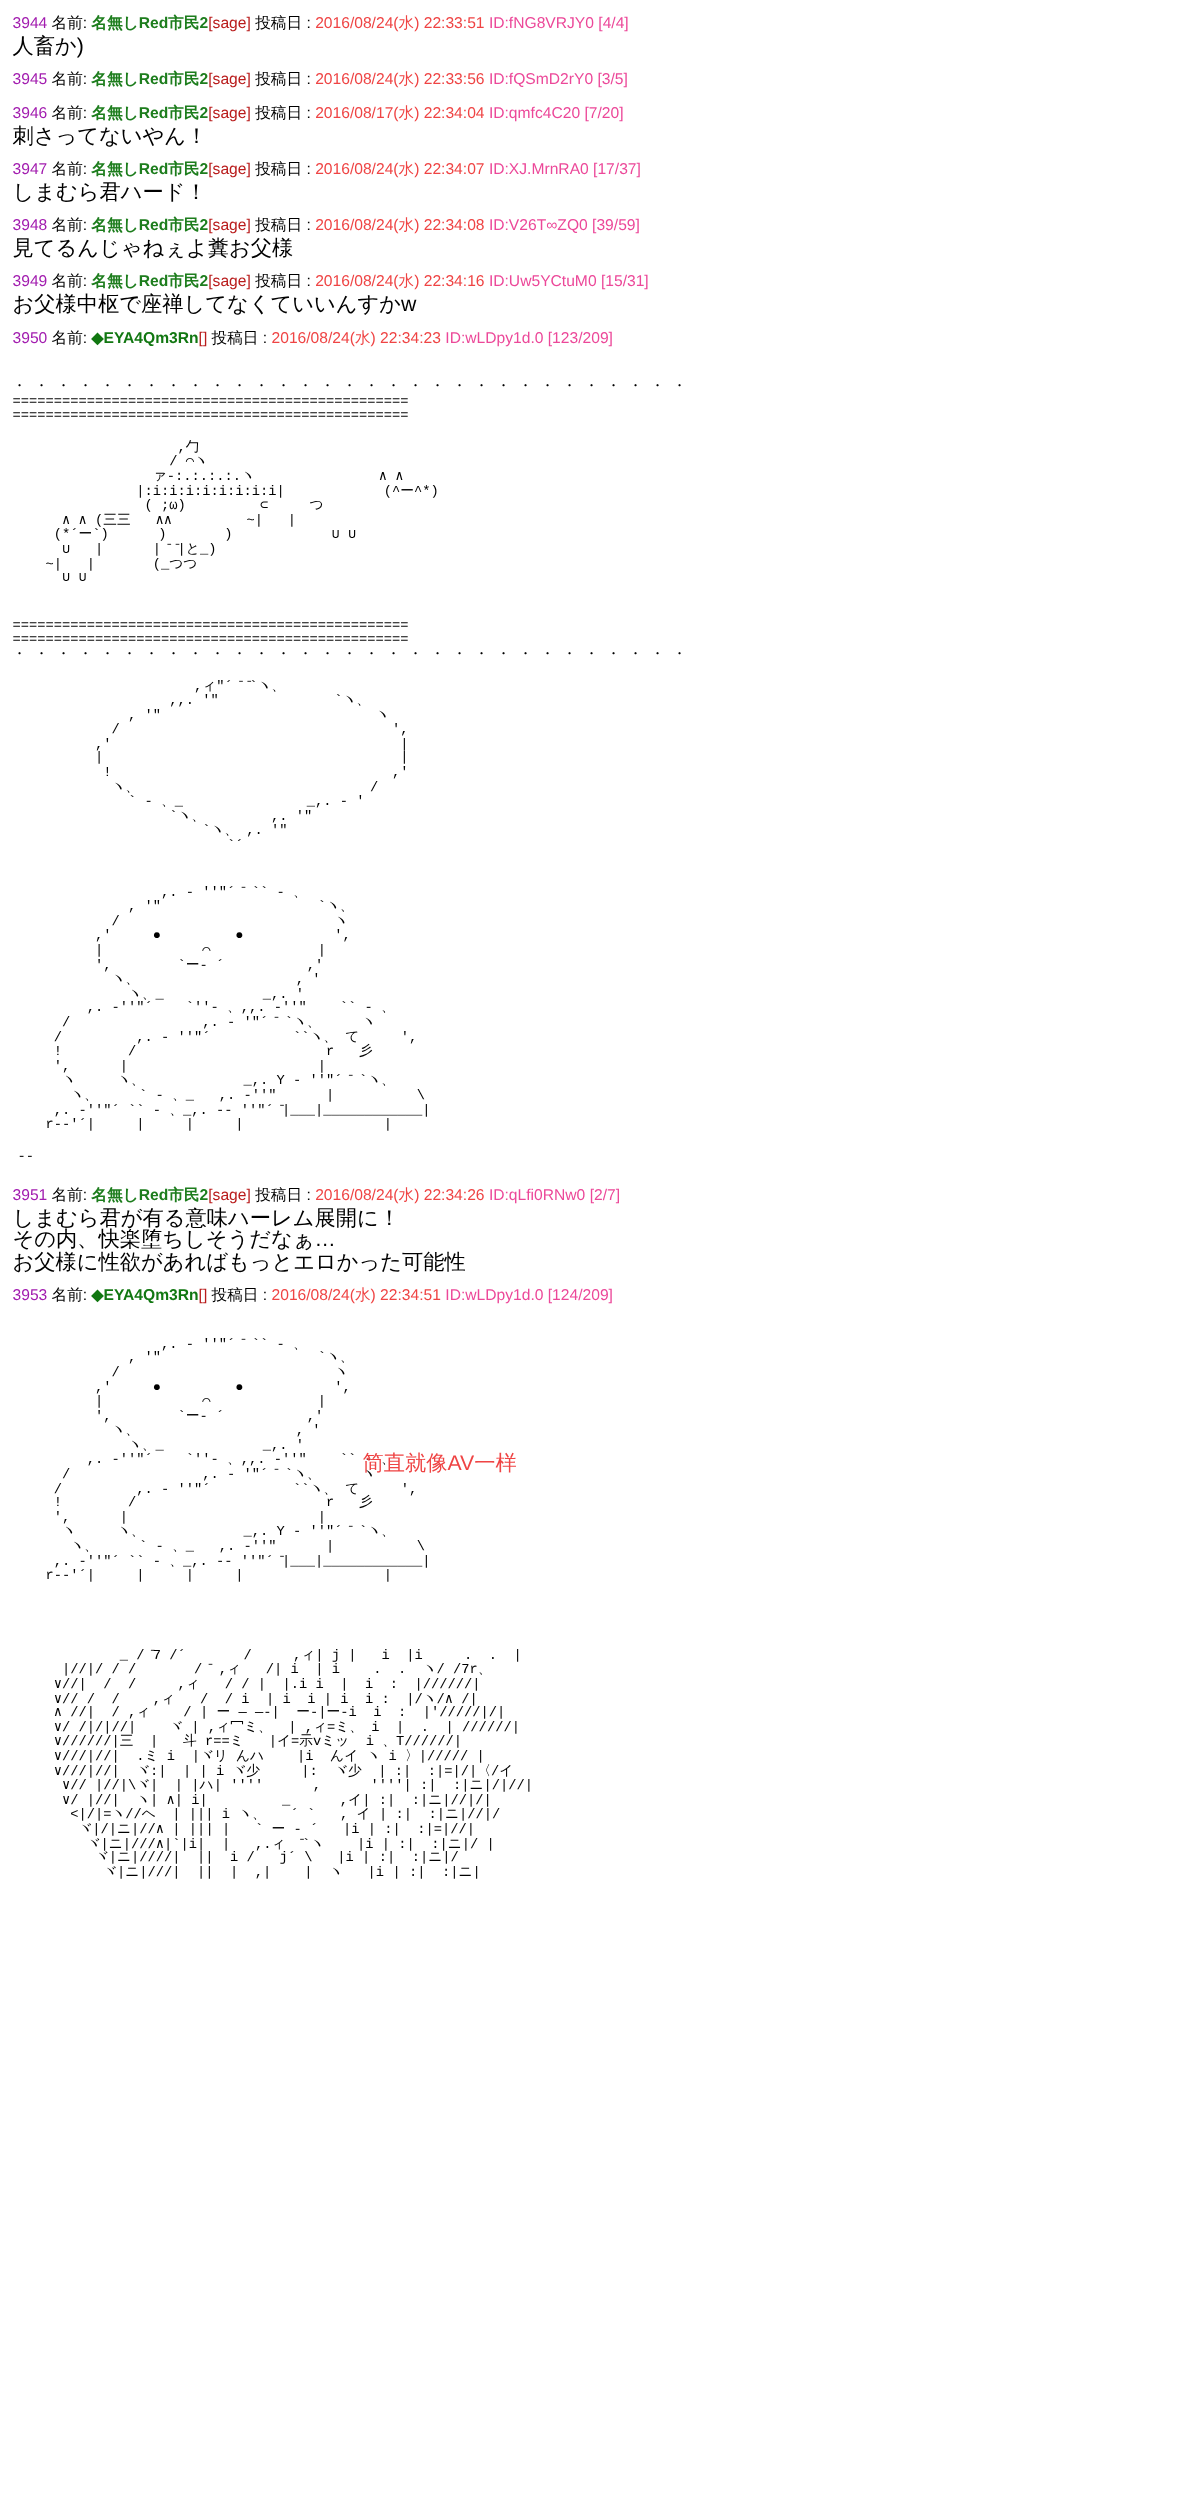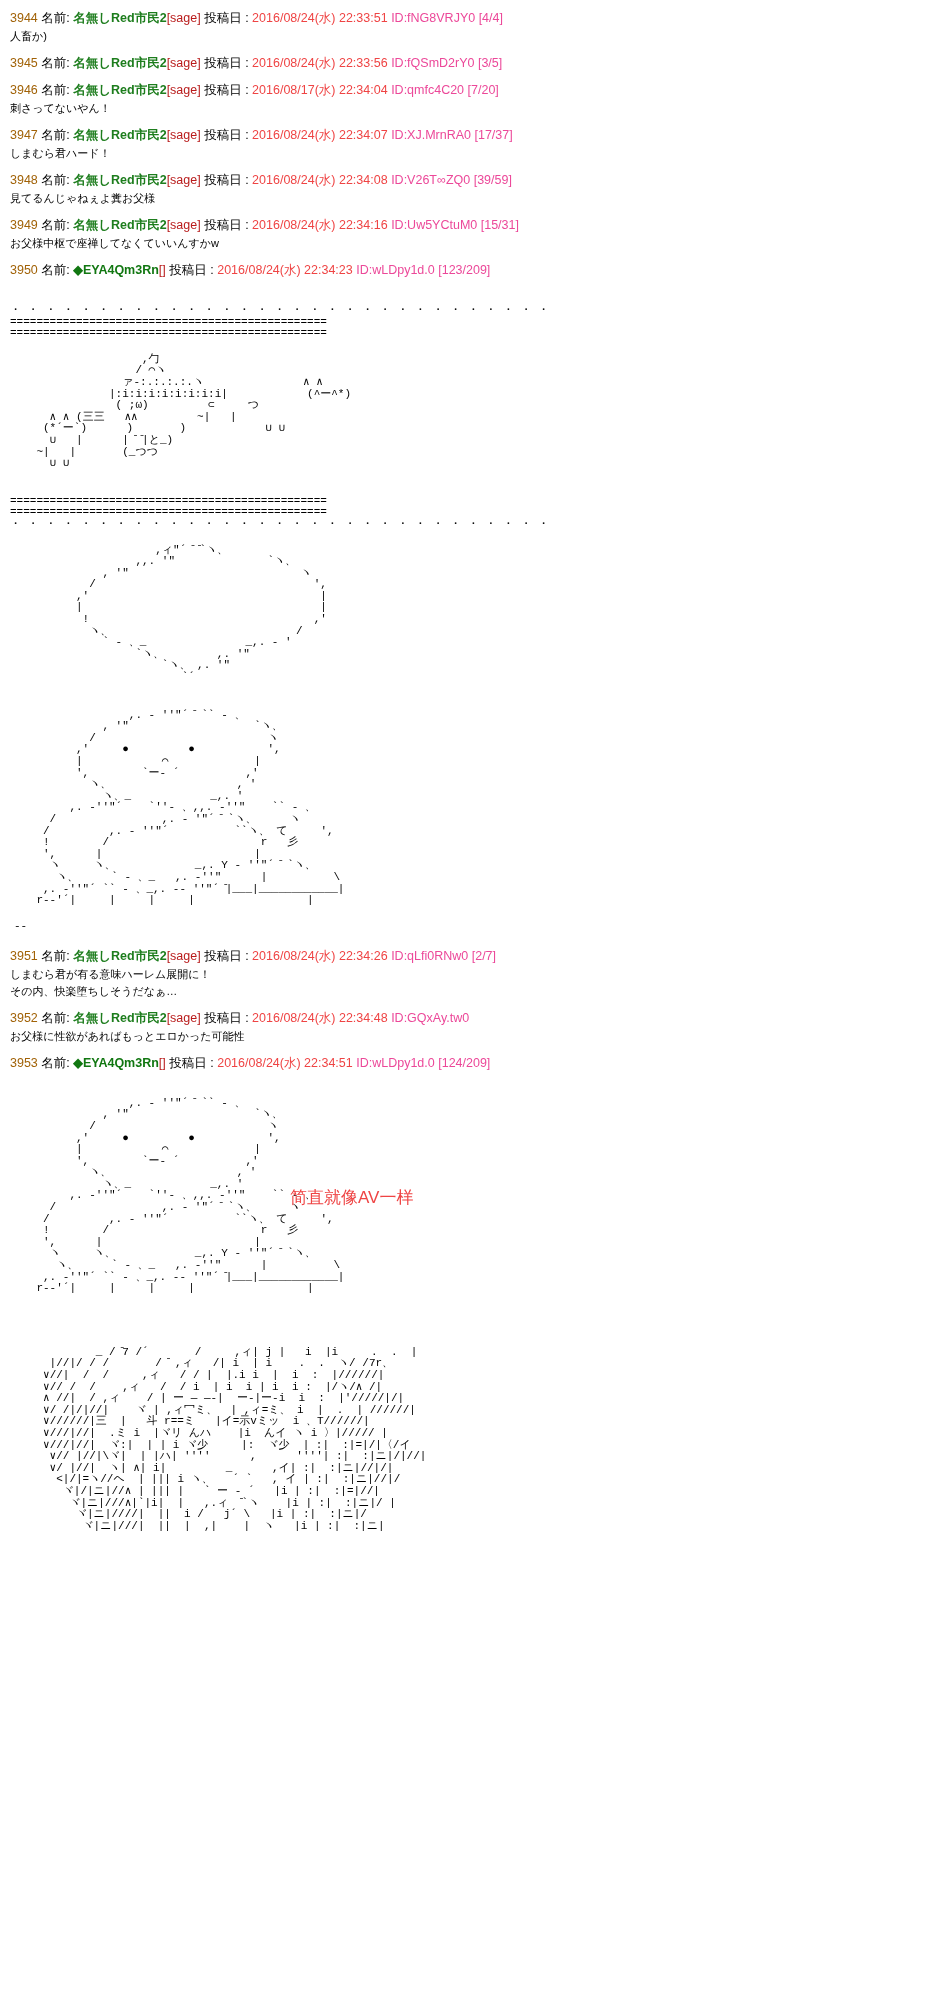--- a/index.html
+++ b/index.html
@@ -21,21 +21,21 @@
     padding: 0 10px;
     margin: 0;
   }
   .post-header {
     font-size: 12.5px;
     line-height: 17px;
     white-space: nowrap;
     margin-top: 10px;
   }
   .post-header .num {
-    color: #a16207;
+    color: #a21caf;
   }
   .post-header .lbl {
     color: #000000;
   }
   .post-header .name {
     color: #1d7d1d;
     font-weight: bold;
     text-align: right;
   }
   .post-header .trip {
@@ -45,21 +45,21 @@
   .post-header .sage {
     color: #b91c1c;
   }
   .post-header .date {
     color: #ef4444;
   }
   .post-header .id {
     color: #ec4899;
   }
   .post-body {
-    font-size: 11px;
+    font-size: 17px;
     line-height: 17px;
     white-space: pre-wrap;
     margin-top: 1px;
   }
   .aa {
     font-family: "Liberation Mono", "DejaVu Sans Mono", monospace;
     font-size: 11px;
     line-height: 11.6px;
     white-space: pre;
     color: #000000;
@@ -249,28 +249,20 @@
       <span class="name">名無しRed市民2</span><span class="sage">[sage]</span>
       <span class="lbl">投稿日 :</span>
       <span class="date">2016/08/24(水) 22:34:26</span>
       <span class="id">ID:qLfi0RNw0 [2/7]</span>
     </div>
     <div class="post-body">しまむら君が有る意味ハーレム展開に！
 その内、快楽堕ちしそうだなぁ…</div>
   </div>
 
   <div class="post">
-    <div class="post-header">
-      <span class="num">3952</span>
-      <span class="lbl">名前:</span>
-      <span class="name">名無しRed市民2</span><span class="sage">[sage]</span>
-      <span class="lbl">投稿日 :</span>
-      <span class="date">2016/08/24(水) 22:34:48</span>
-      <span class="id">ID:GQxAy.tw0</span>
-    </div>
     <div class="post-body">お父様に性欲があればもっとエロかった可能性</div>
   </div>
 
   <div class="post">
     <div class="post-header">
       <span class="num">3953</span>
       <span class="lbl">名前:</span>
       <span class="trip">◆EYA4Qm3Rn</span><span class="sage">[]</span>
       <span class="lbl">投稿日 :</span>
       <span class="date">2016/08/24(水) 22:34:51</span>

